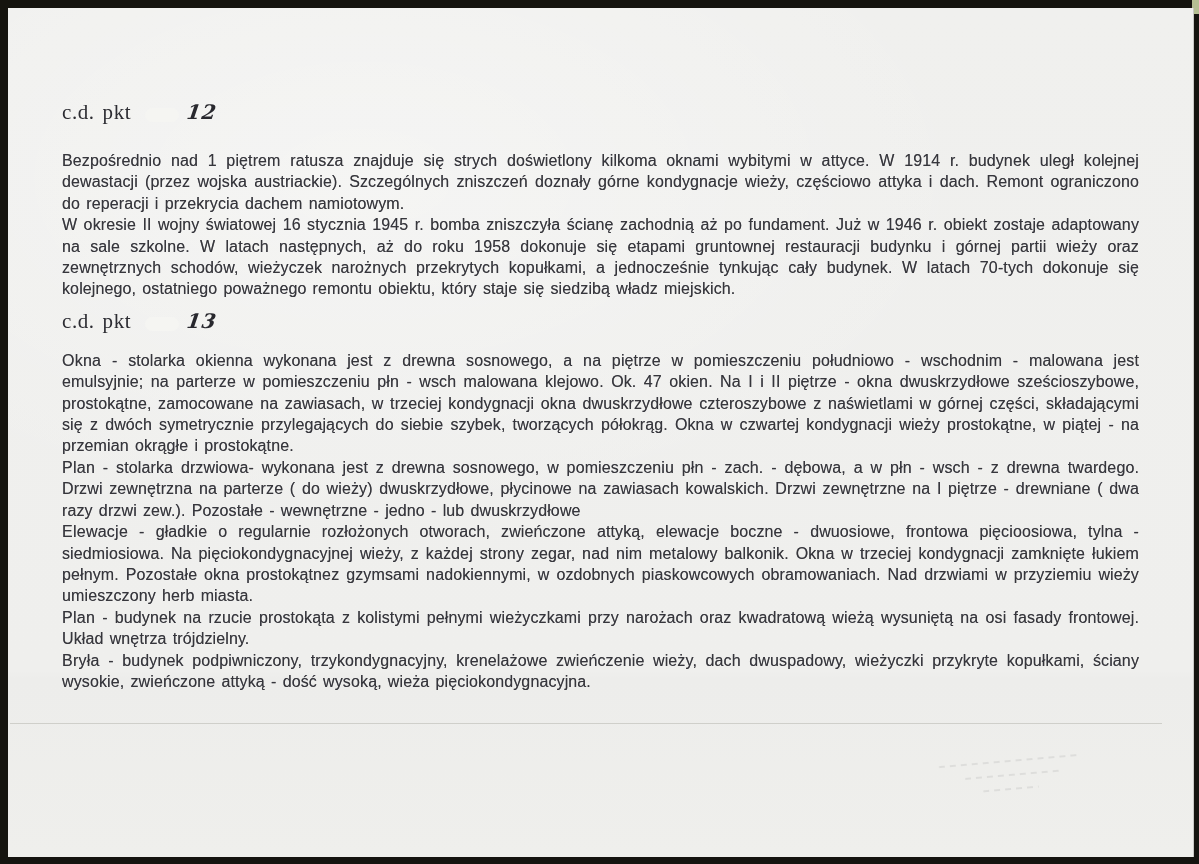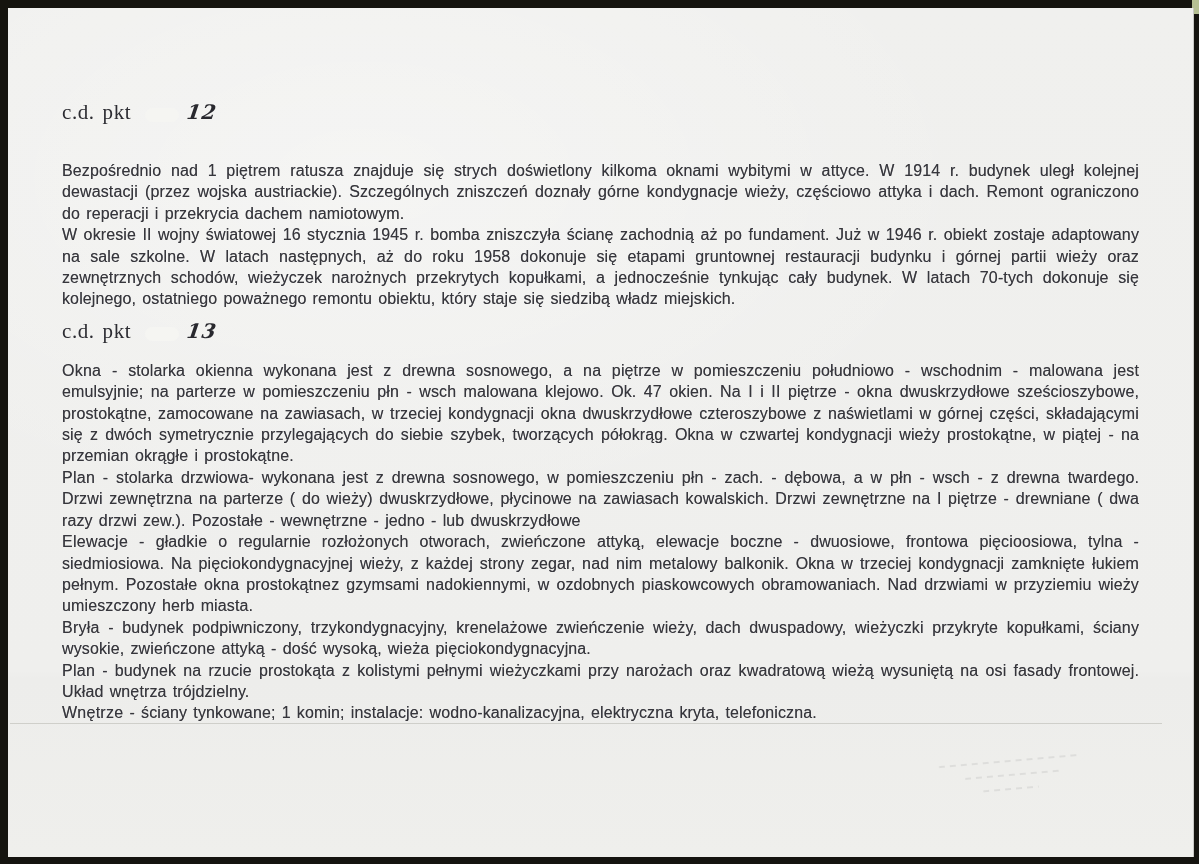--- a/index.html
+++ b/index.html
@@ -49,21 +49,21 @@
   }
   .body{
     margin:0;
     font-size:16px;line-height:21.4px;
     color:#36363c;
     text-align:justify;
     text-align-last:left;
     word-spacing:1.6px;letter-spacing:.12px;
     text-shadow:0 0 .5px rgba(44,44,52,.55);
   }
-  .para1{margin-top:36px;}
+  .para1{margin-top:26px;}
   .entry-first{margin-top:17px;}
   .body b{font-weight:400;letter-spacing:.25px;}
   .smudge{
     position:absolute;left:940px;top:748px;width:140px;height:58px;
     transform:rotate(-5deg);
     opacity:.10;
     pointer-events:none;
   }
   .smudge i{
     display:block;height:2px;margin-top:12px;border-radius:2px;
@@ -91,25 +91,24 @@
     <div class="hdr hdr-second">
       <span class="hdr-label">c.d. pkt</span><span class="patch"></span><span class="hand">13</span>
     </div>
 
     <p class="body entry-first"><b>Okna</b> <span>- stolarka okienna  wykonana jest z drewna sosnowego, a na piętrze w pomieszczeniu południowo - wschodnim - malowana jest emulsyjnie; na parterze w pomieszczeniu płn - wsch malowana klejowo. Ok. 47 okien. Na I i II piętrze - okna dwuskrzydłowe sześcioszybowe, prostokątne, zamocowane na zawiasach, w trzeciej kondygnacji okna dwuskrzydłowe czteroszybowe z naświetlami w górnej części, składającymi się z dwóch symetrycznie przylegających do siebie szybek, tworzących półokrąg. Okna w czwartej kondygnacji wieży prostokątne, w piątej - na przemian okrągłe i prostokątne.</span></p>
 
     <p class="body"><b>Plan</b> <span>- stolarka drzwiowa- wykonana jest z drewna sosnowego, w pomieszczeniu płn - zach. - dębowa, a w płn - wsch - z drewna twardego. Drzwi zewnętrzna na parterze ( do wieży) dwuskrzydłowe, płycinowe na zawiasach kowalskich. Drzwi zewnętrzne na I piętrze - drewniane ( dwa razy drzwi zew.). Pozostałe - wewnętrzne - jedno - lub dwuskrzydłowe</span></p>
 
     <p class="body"><b>Elewacje</b> <span>- gładkie o regularnie rozłożonych otworach, zwieńczone attyką, elewacje boczne - dwuosiowe, frontowa pięcioosiowa, tylna - siedmiosiowa. Na pięciokondygnacyjnej wieży, z każdej strony zegar, nad nim metalowy balkonik. Okna w trzeciej kondygnacji zamknięte łukiem pełnym. Pozostałe okna prostokątnez gzymsami nadokiennymi, w ozdobnych piaskowcowych obramowaniach. Nad drzwiami w przyziemiu wieży umieszczony herb miasta.</span></p>
 
+    <p class="body"><b>Plan</b> <span>- budynek na rzucie prostokąta z kolistymi pełnymi wieżyczkami przy narożach oraz kwadratową wieżą wysuniętą na osi fasady frontowej. Układ wnętrza trójdzielny.</span></p>
+
     <p class="body"><b>Bryła</b> <span>- budynek podpiwniczony, trzykondygnacyjny, krenelażowe zwieńczenie wieży, dach dwuspadowy, wieżyczki przykryte kopułkami, ściany wysokie, zwieńczone attyką - dość wysoką, wieża pięciokondygnacyjna.</span></p>
 
-    <p class="body"><b>Plan</b> <span>- budynek na rzucie prostokąta z kolistymi pełnymi wieżyczkami przy narożach oraz kwadratową wieżą wysuniętą na osi fasady frontowej. Układ wnętrza trójdzielny.</span></p>
-
-    <p class="body"><b>Wnętrze</b> <span>- ściany tynkowane; 1 komin; instalacje: wodno-kanalizacyjna, elektryczna kryta, telefoniczna.</span></p>
 
   </div>
 
   <div class="fold-line"></div>
   <div class="smudge">
       <i></i>
       <i></i>
       <i></i>
     </div>
 </div>

